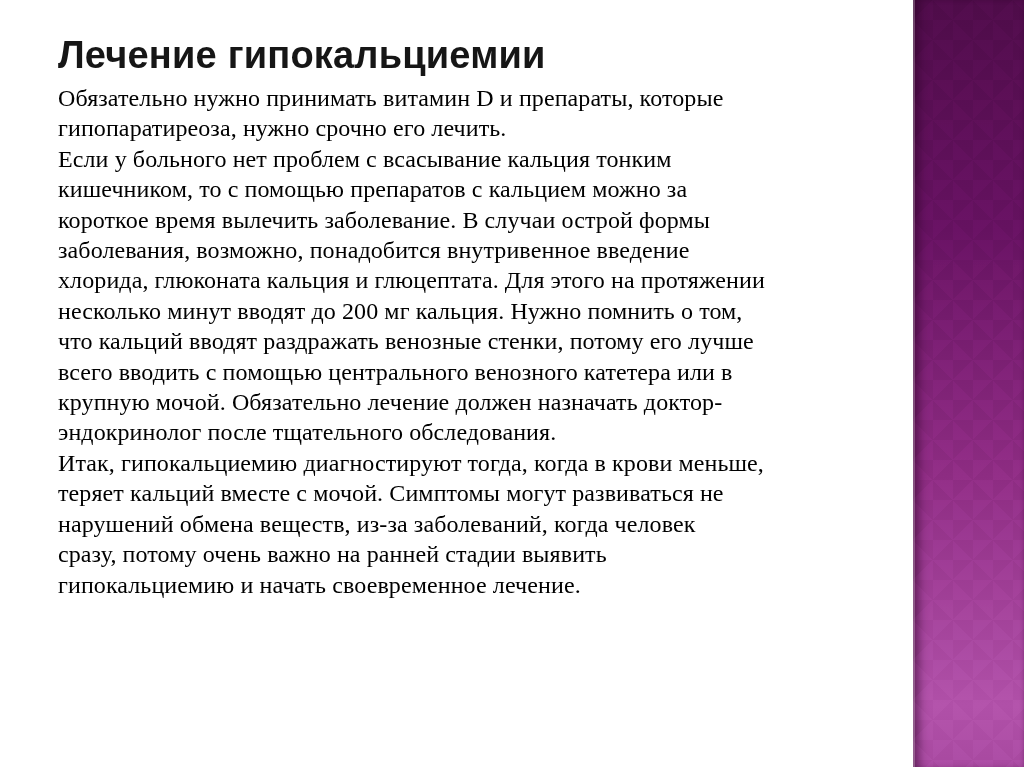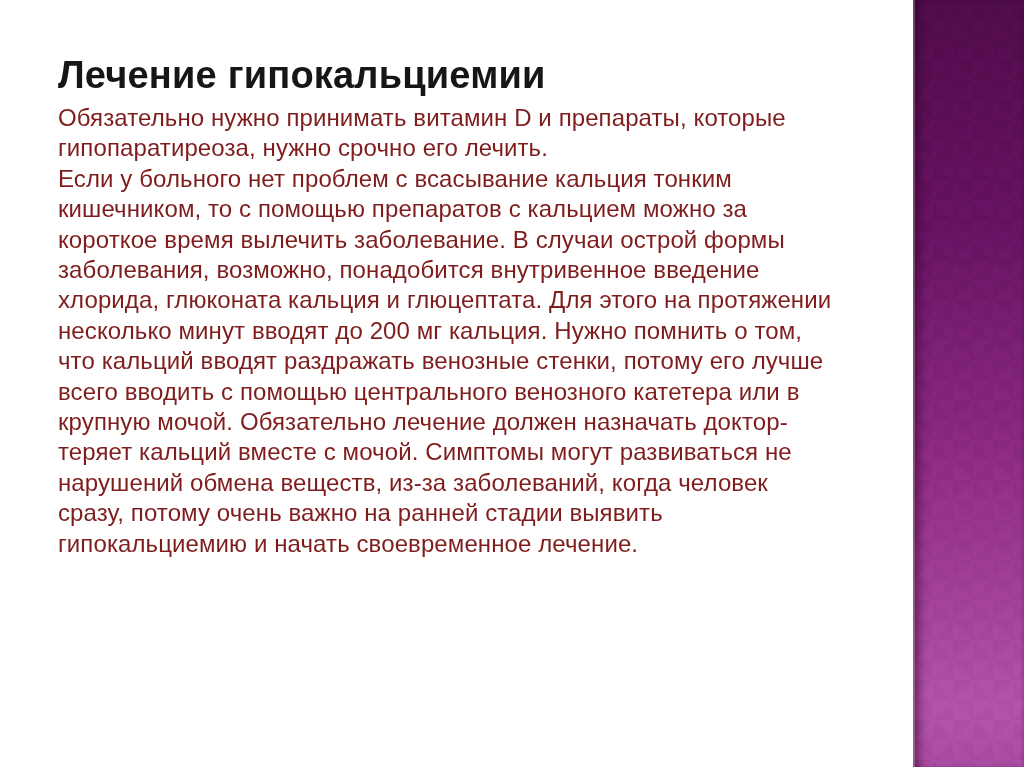--- a/index.html
+++ b/index.html
@@ -11,21 +11,21 @@
   }
   .slide {
     position: relative;
     width: 1024px;
     height: 767px;
     background: #ffffff;
   }
   .content {
     position: absolute;
     left: 58px;
-    top: 52px;
+    top: 32px;
     right: 130px;
   }
   .slide-title {
     font-size: 38px;
     font-weight: 700;
     color: #161616;
     letter-spacing: 0.2px;
     line-height: 46px;
     white-space: nowrap;
   }
@@ -73,37 +73,39 @@
     height: 100%;
     background: rgba(255, 255, 255, 0.25);
   }
 </style>
 </head>
 <body>
 
 <div class="slide">
   <div class="content">
     <h1 class="slide-title">Лечение гипокальциемии</h1>
-    <div class="body-text" id="body-text" style="color: #7f1d1d;">
+    <div class="body-text" id="body-text" style="color: #000000; font-family: Liberation Serif, serif;">
         <div>
           <div class="line">Обязательно нужно принимать витамин D и препараты, которые</div>
           <div class="line">гипопаратиреоза, нужно срочно его лечить.</div>
         </div>
         <div>
           <div class="line">Если у больного нет проблем с всасывание кальция тонким</div>
           <div class="line">кишечником, то с помощью препаратов с кальцием можно за</div>
           <div class="line">короткое время вылечить заболевание. В случаи острой формы</div>
           <div class="line">заболевания, возможно, понадобится внутривенное введение</div>
           <div class="line">хлорида, глюконата кальция и глюцептата. Для этого на протяжении</div>
           <div class="line">несколько минут вводят до 200 мг кальция. Нужно помнить о том,</div>
           <div class="line">что кальций вводят раздражать венозные стенки, потому его лучше</div>
           <div class="line">всего вводить с помощью центрального венозного катетера или в</div>
           <div class="line">крупную мочой. Обязательно лечение должен назначать доктор-</div>
+          <div class="line">эндокринолог после тщательного обследования.</div>
         </div>
         <div>
+          <div class="line">Итак, гипокальциемию диагностируют тогда, когда в крови меньше,</div>
           <div class="line">теряет кальций вместе с мочой. Симптомы могут развиваться не</div>
           <div class="line">нарушений обмена веществ, из-за заболеваний, когда человек</div>
           <div class="line">сразу, потому очень важно на ранней стадии выявить</div>
           <div class="line">гипокальциемию и начать своевременное лечение.</div>
         </div>
       </div>
   </div>
 
   <div class="side-bar">
     <div class="diamond-pattern"></div>

